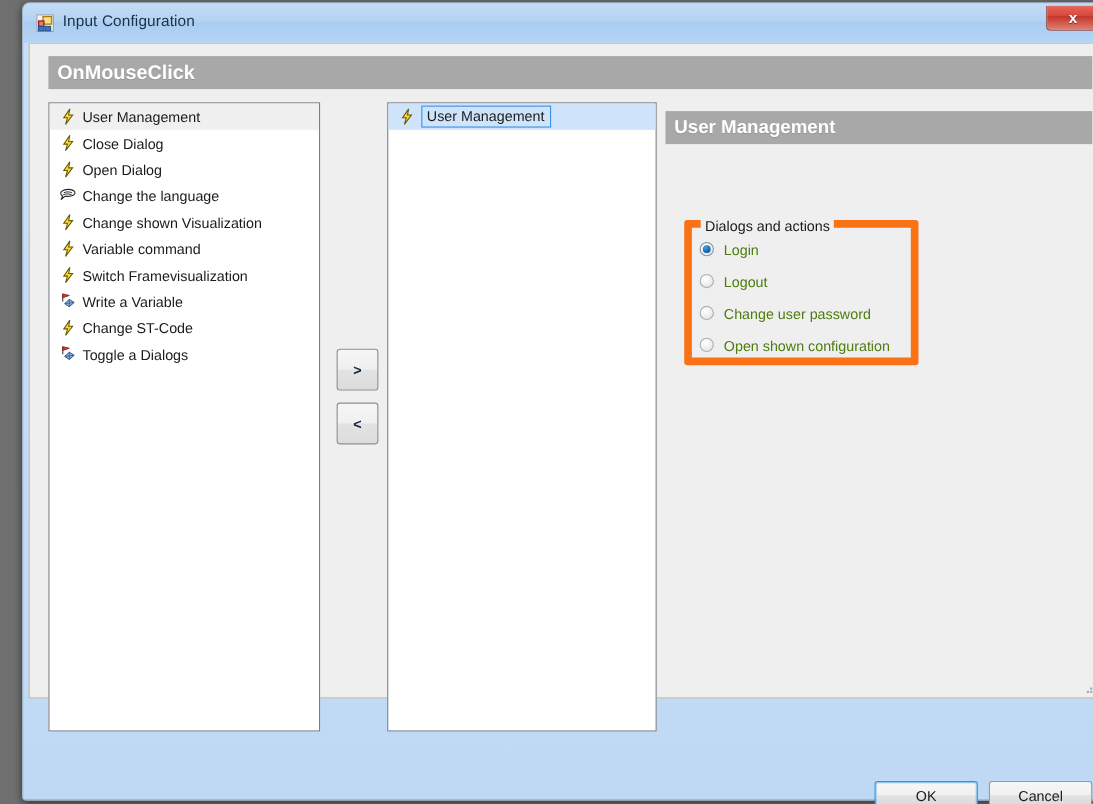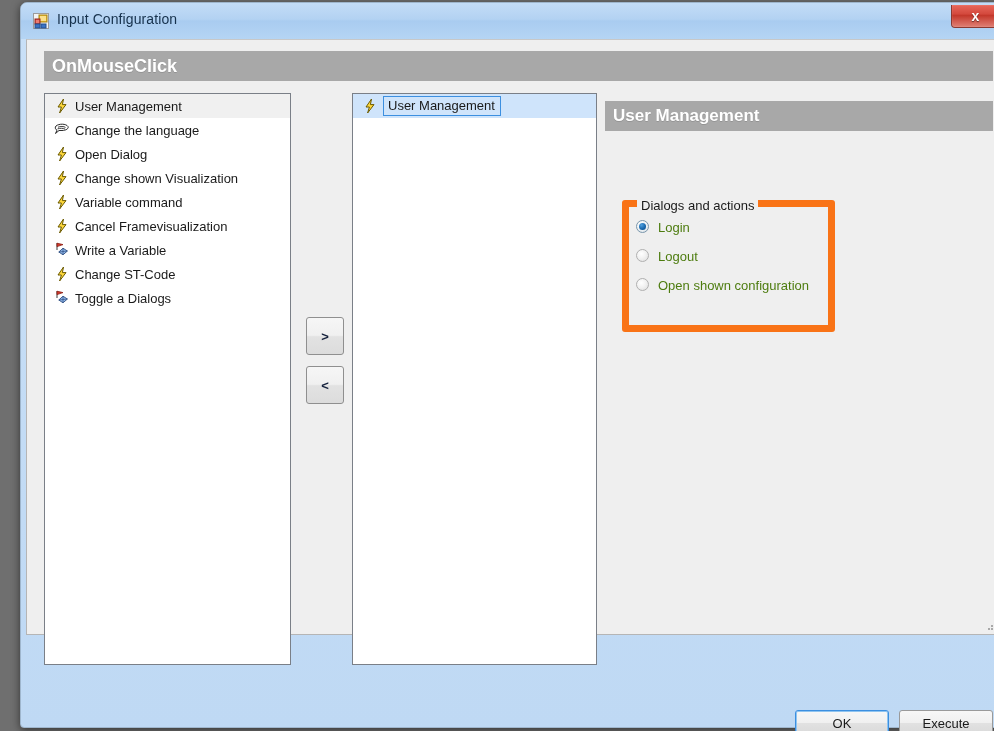--- a/index.html
+++ b/index.html
@@ -298,59 +298,67 @@
         <div class="list-item selected-gray">
           <span class="icon-slot">
             <svg width="14" height="16" viewBox="0 0 14 16" class="ic">
               <path d="M8.5 1 L3 9 H6.4 L4.6 15 L11 6.6 H7.4 Z" fill="#ffd83b" stroke="#6b5a00" stroke-width="1" stroke-linejoin="miter"></path>
             </svg>
           </span>
           <span class="label">User Management</span>
         </div>
         <div class="list-item">
           <span class="icon-slot">
+            <svg width="14" height="16" viewBox="0 0 14 16" class="ic">
+              <path d="M8.5 1 L3 9 H6.4 L4.6 15 L11 6.6 H7.4 Z" fill="#ffd83b" stroke="#6b5a00" stroke-width="1" stroke-linejoin="miter"></path>
+            </svg>
+          </span>
+          <span class="label">Close Dialog</span>
+        </div>
+        <div class="list-item">
+          <span class="icon-slot">
+            <svg width="14" height="16" viewBox="0 0 14 16" class="ic">
+              <path d="M8.5 1 L3 9 H6.4 L4.6 15 L11 6.6 H7.4 Z" fill="#ffd83b" stroke="#6b5a00" stroke-width="1" stroke-linejoin="miter"></path>
+            </svg>
+          </span>
+          <span class="label">Open Dialog</span>
+        </div>
+        <div class="list-item">
+          <span class="icon-slot">
             <svg width="16" height="14" viewBox="0 0 16 14" class="ic">
               <path d="M2 3 C5 0.5 12 0.5 14 3.5 C15 5.5 12 7.5 8 7.5 L5 7.5 L1.5 10.5 L3 7.2 C1 6.3 0.8 4.2 2 3 Z" fill="#fdfdfd" stroke="#2b2b2b" stroke-width="1"></path>
               <path d="M4 4.2 C6 3.2 10 3.2 11.5 4.4" fill="none" stroke="#2b2b2b" stroke-width="0.9"></path>
               <path d="M3.6 5.9 C5.6 5.1 9.5 5.1 11 6.1" fill="none" stroke="#2b2b2b" stroke-width="0.9"></path>
             </svg>
           </span>
           <span class="label">Change the language</span>
         </div>
         <div class="list-item">
           <span class="icon-slot">
             <svg width="14" height="16" viewBox="0 0 14 16" class="ic">
               <path d="M8.5 1 L3 9 H6.4 L4.6 15 L11 6.6 H7.4 Z" fill="#ffd83b" stroke="#6b5a00" stroke-width="1" stroke-linejoin="miter"></path>
             </svg>
           </span>
-          <span class="label">Open Dialog</span>
-        </div>
-        <div class="list-item">
-          <span class="icon-slot">
-            <svg width="14" height="16" viewBox="0 0 14 16" class="ic">
-              <path d="M8.5 1 L3 9 H6.4 L4.6 15 L11 6.6 H7.4 Z" fill="#ffd83b" stroke="#6b5a00" stroke-width="1" stroke-linejoin="miter"></path>
-            </svg>
-          </span>
           <span class="label">Change shown Visualization</span>
         </div>
         <div class="list-item">
           <span class="icon-slot">
             <svg width="14" height="16" viewBox="0 0 14 16" class="ic">
               <path d="M8.5 1 L3 9 H6.4 L4.6 15 L11 6.6 H7.4 Z" fill="#ffd83b" stroke="#6b5a00" stroke-width="1" stroke-linejoin="miter"></path>
             </svg>
           </span>
           <span class="label">Variable command</span>
         </div>
         <div class="list-item">
           <span class="icon-slot">
             <svg width="14" height="16" viewBox="0 0 14 16" class="ic">
               <path d="M8.5 1 L3 9 H6.4 L4.6 15 L11 6.6 H7.4 Z" fill="#ffd83b" stroke="#6b5a00" stroke-width="1" stroke-linejoin="miter"></path>
             </svg>
           </span>
-          <span class="label">Cancel Framevisualization</span>
+          <span class="label">Switch Framevisualization</span>
         </div>
         <div class="list-item">
           <span class="icon-slot">
             <svg width="16" height="16" viewBox="0 0 16 16" class="ic">
               <path d="M3 1 L3 8" stroke="#5a5a5a" stroke-width="1.2"></path>
               <path d="M3 1.2 L9 2.6 L3 4.6 Z" fill="#d33a2c" stroke="#8c1f15" stroke-width="0.8"></path>
               <path d="M9 6.2 L13.4 9 L9 12.8 L4.8 10 Z" fill="#8fb6e8" stroke="#2f4f82" stroke-width="0.9"></path>
               <path d="M9 6.2 L9 12.8" stroke="#2f4f82" stroke-width="0.7"></path>
               <path d="M4.8 10 L13.4 9" stroke="#2f4f82" stroke-width="0.7"></path>
             </svg>
@@ -405,30 +413,34 @@
           <div class="radio-row">
             <span class="radio checked"></span>
             <span>Login</span>
           </div>
           <div class="radio-row">
             <span class="radio"></span>
             <span>Logout</span>
           </div>
           <div class="radio-row">
             <span class="radio"></span>
+            <span>Change user password</span>
+          </div>
+          <div class="radio-row">
+            <span class="radio"></span>
             <span>Open shown configuration</span>
           </div>
         </div>
     </div>
 
     <div class="dlg-btn" id="ok-button">
       <span>OK</span>
     </div>
     <div class="dlg-btn" id="cancel-button">
-      <span>Execute</span>
+      <span>Cancel</span>
     </div>
 
     <span class="grip">
       <svg width="12" height="12" viewBox="0 0 12 12" class="ic">
         <g fill="#a9a9a9">
           <rect x="8" y="8" width="2" height="2"></rect>
             <rect x="5" y="8" width="2" height="2"></rect>
           <rect x="8" y="5" width="2" height="2"></rect>
             <rect x="2" y="8" width="2" height="2"></rect>
           <rect x="8" y="2" width="2" height="2"></rect>

